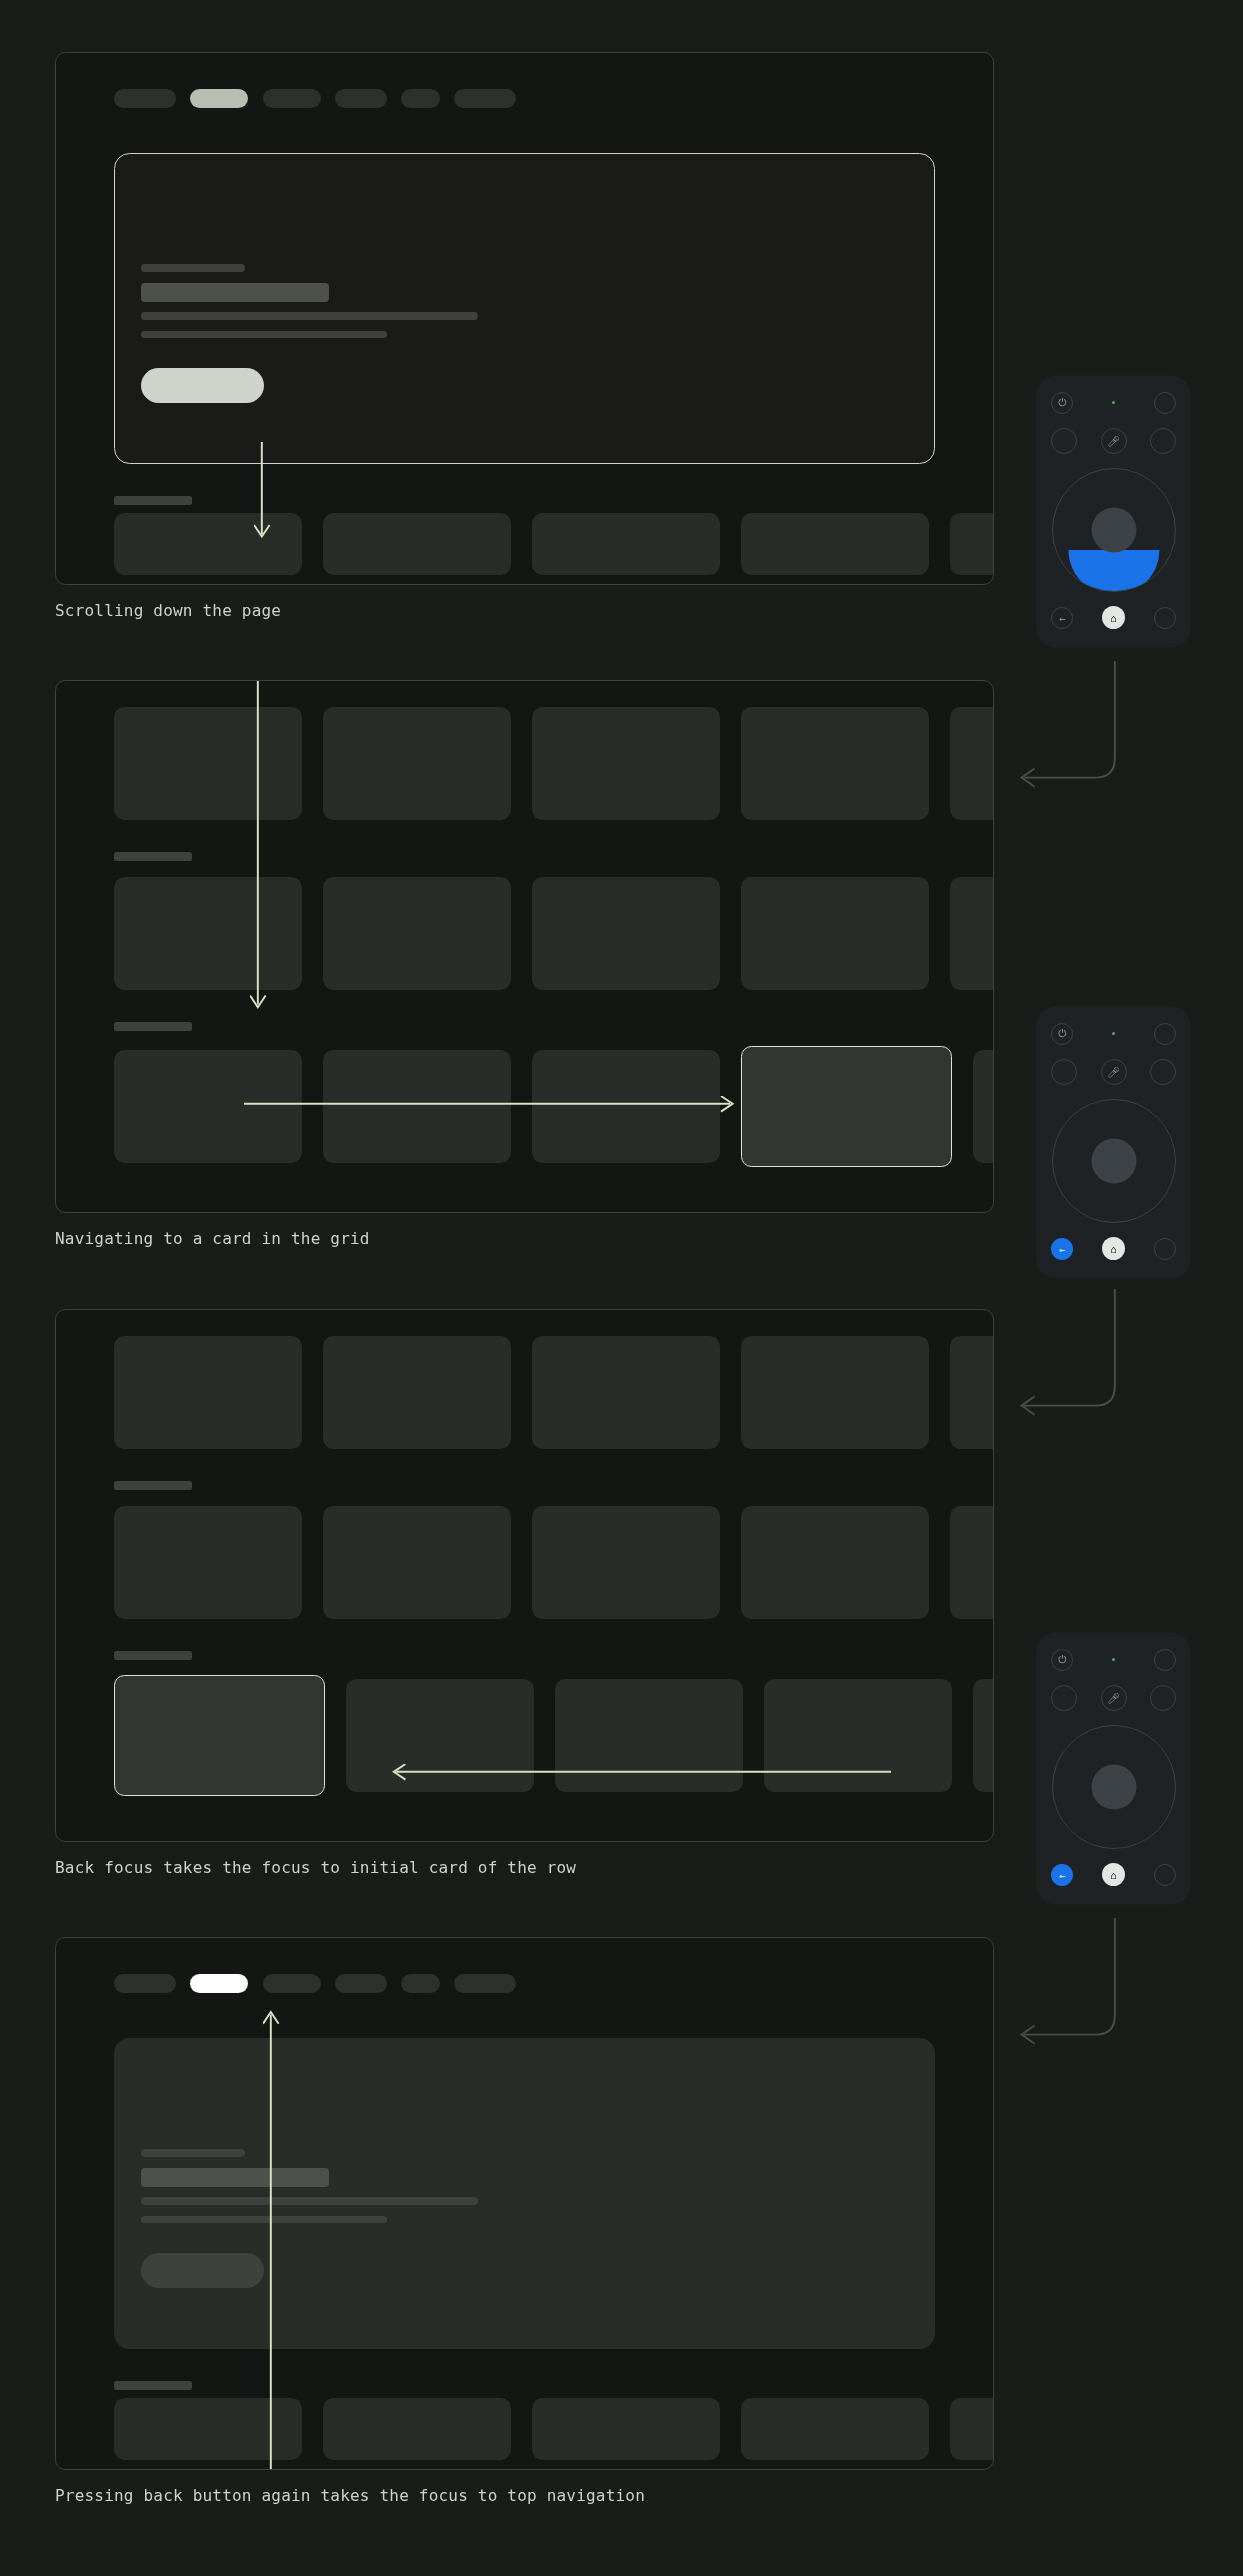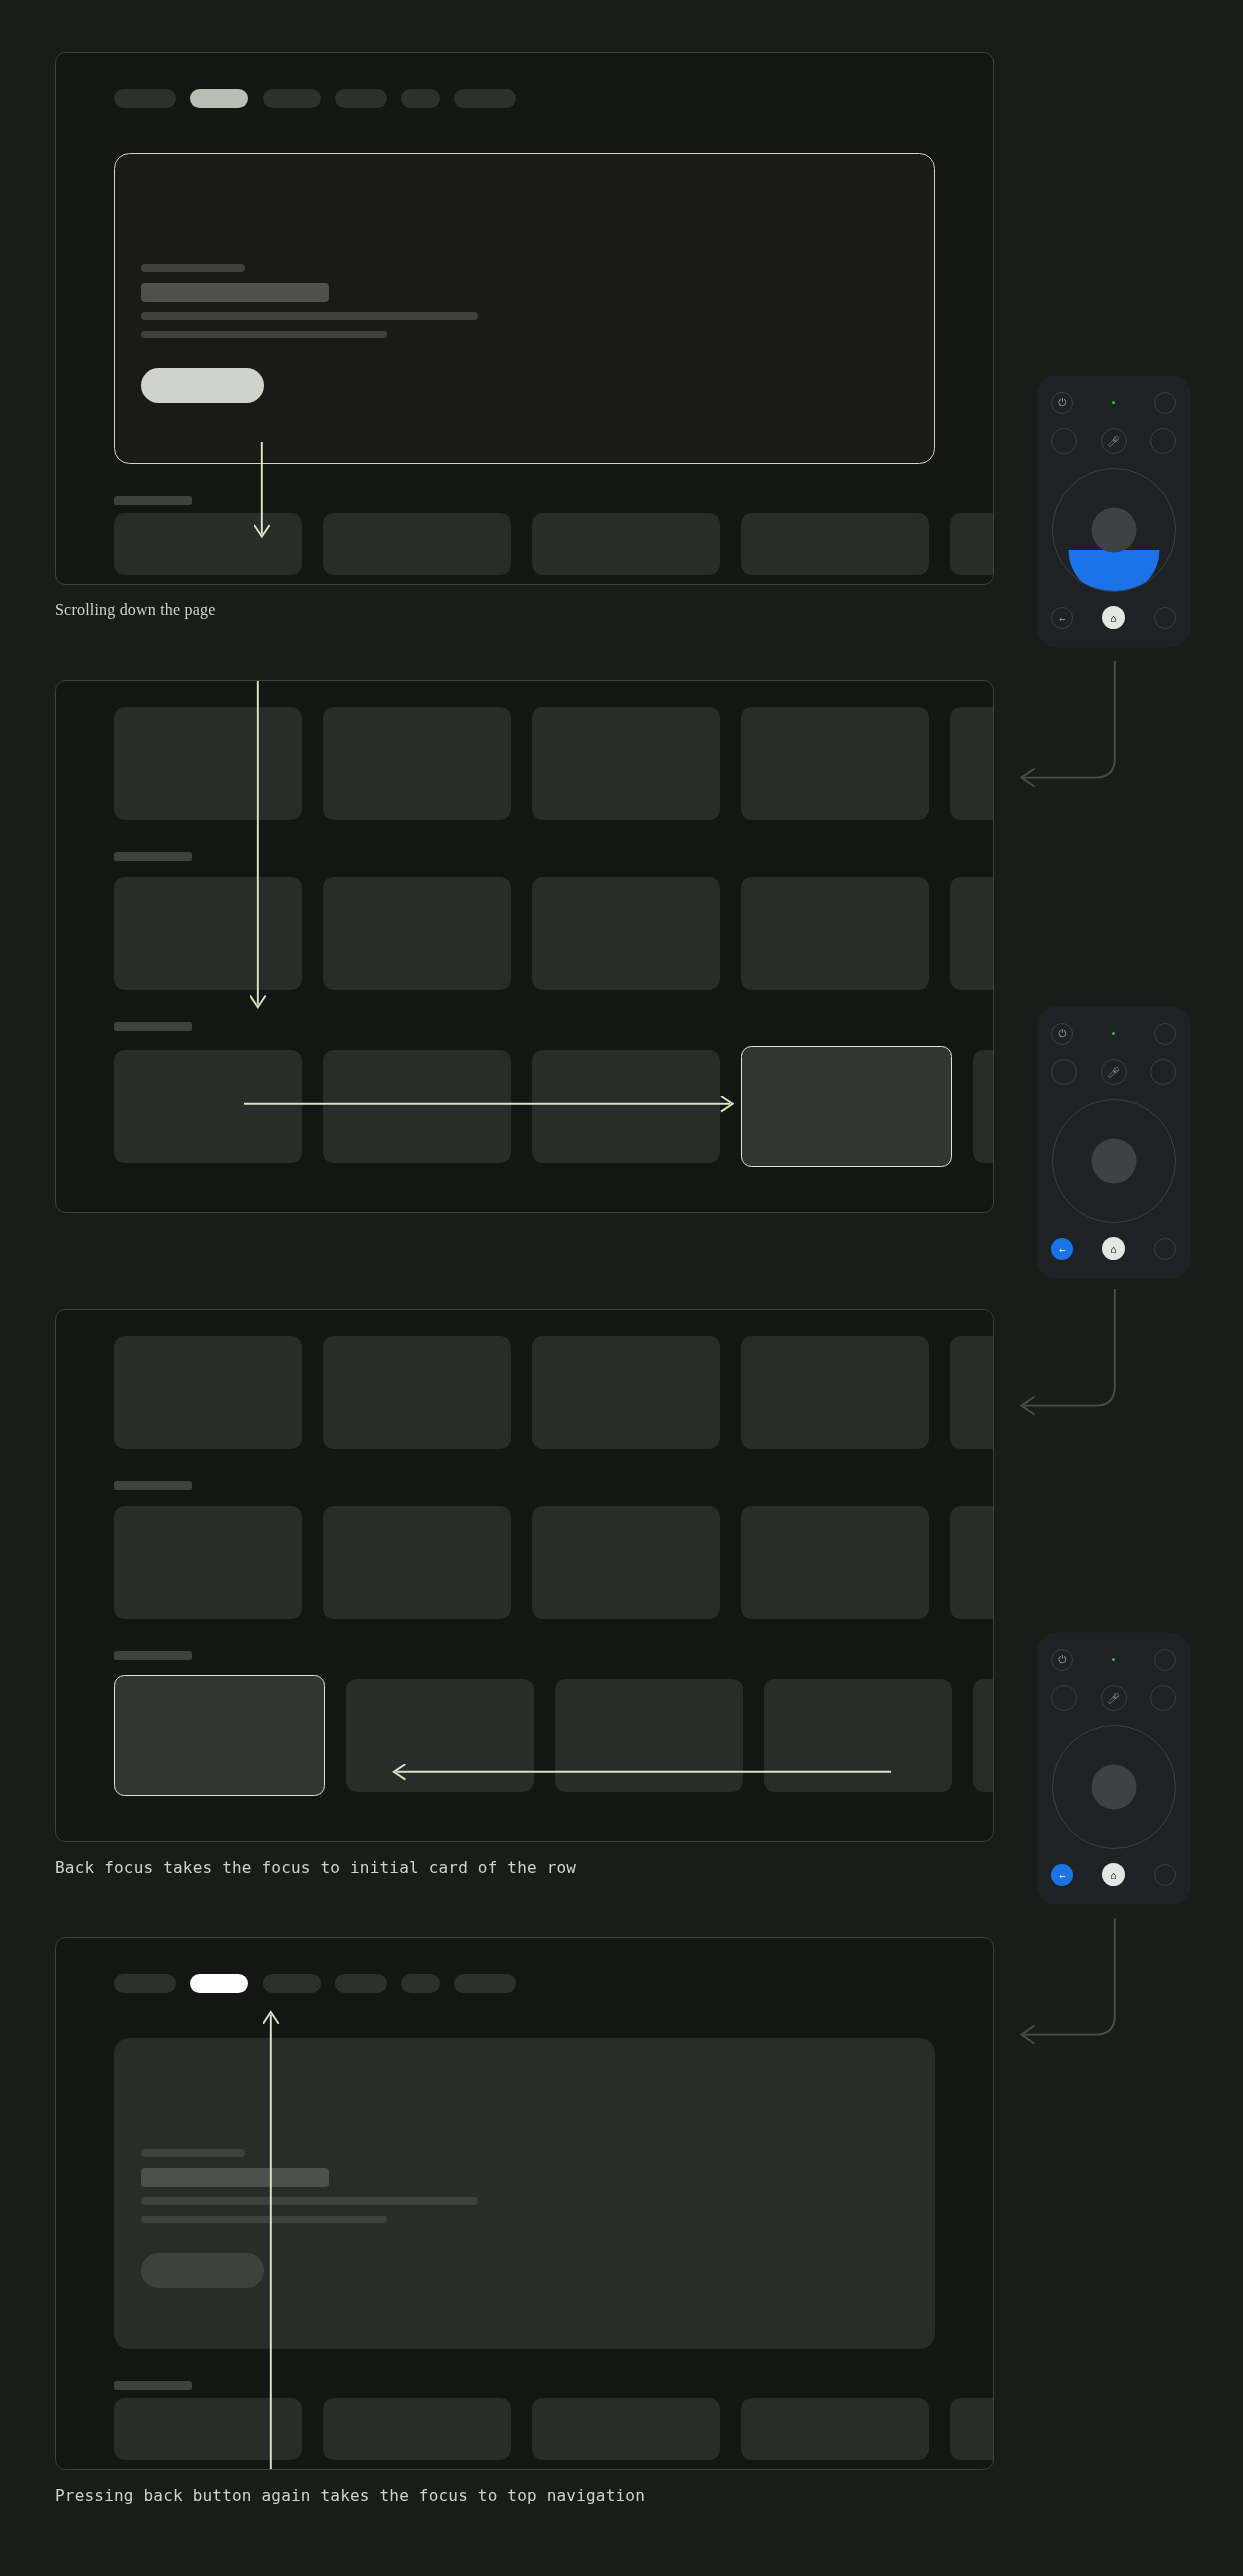--- a/index.html
+++ b/index.html
@@ -124,21 +124,21 @@
 
   
   .connector {
     position: absolute;
     stroke: var(--connector);
     fill: none;
     stroke-width: 3;
   }
 
   
-  #s1 { top: 52px; font-family: Liberation Serif, serif; }
+  #s1 { top: 52px; }
   #s2 { top: 680px; }
   #s3 { top: 1309px; }
   #s4 { top: 1937px; }
   .section { position: absolute; left: 55px; }
 
   .remote1 { top: 376px; left: 1037px; }
   .remote2 { top: 1007px; left: 1037px; }
   .remote3 { top: 1633px; left: 1037px; }
 </style>
 </head>
@@ -250,20 +250,21 @@
 
       <svg class="arrow-svg" style="left:194px; top:0px; width:26px; height:343px;" viewBox="0 0 40 530" width="26" height="343">
         <line x1="12" y1="0" x2="12" y2="500"></line>
         <path class="arrow-head" d="M0 486 L12 504 L24 486"></path>
       </svg>
       <svg class="arrow-svg" style="left:188px; top:415px; width:499px; height:26px;" viewBox="0 0 770 40" width="499" height="26">
         <line x1="0" y1="12" x2="750" y2="12"></line>
         <path class="arrow-head" d="M736 0 L754 12 L736 24"></path>
       </svg>
     </div>
+    <div class="caption">Navigating to a card in the grid</div>
   </div>
 
   <div class="remote remote2">
     <div class="row">
       <div class="rb small">
           <span class="glyph">⏻</span>
         </div>
       <div class="dot"></div>
       <div class="rb small"></div>
     </div>

